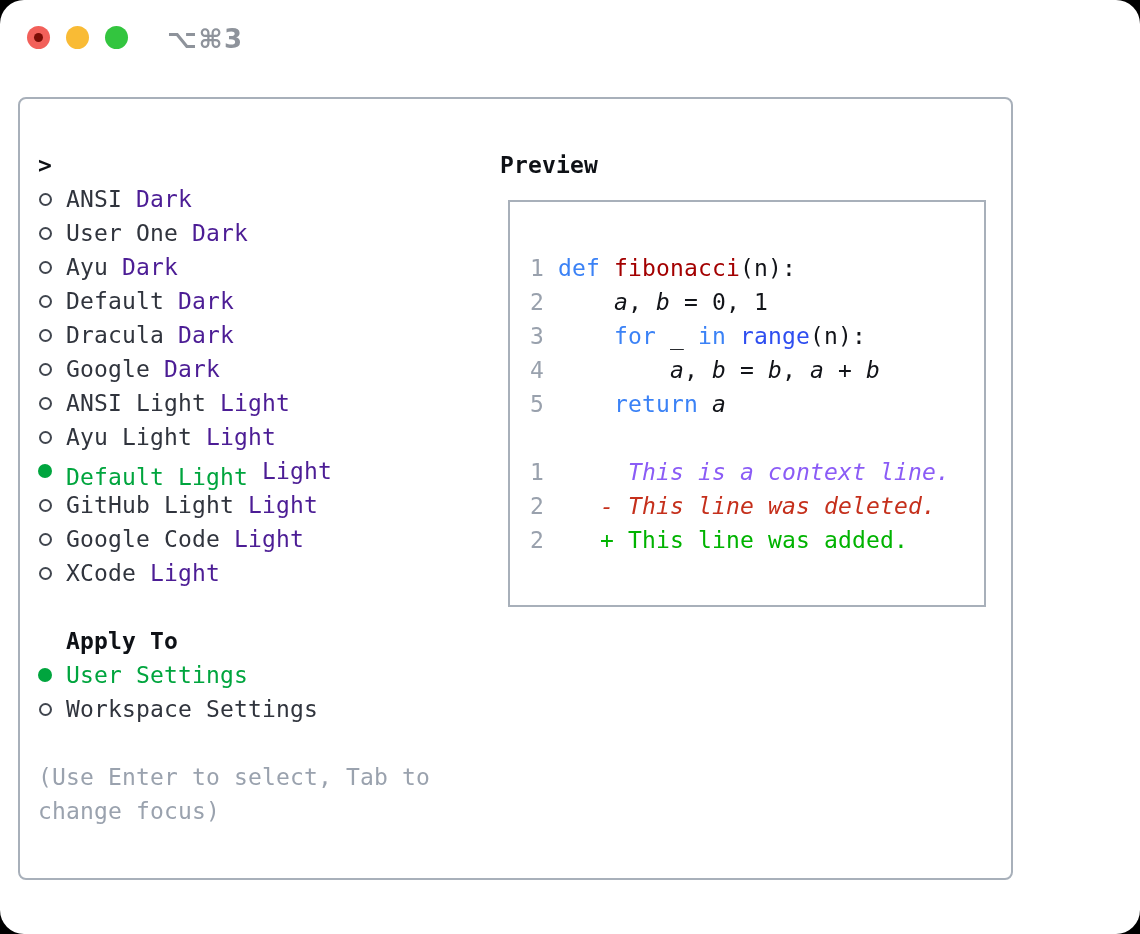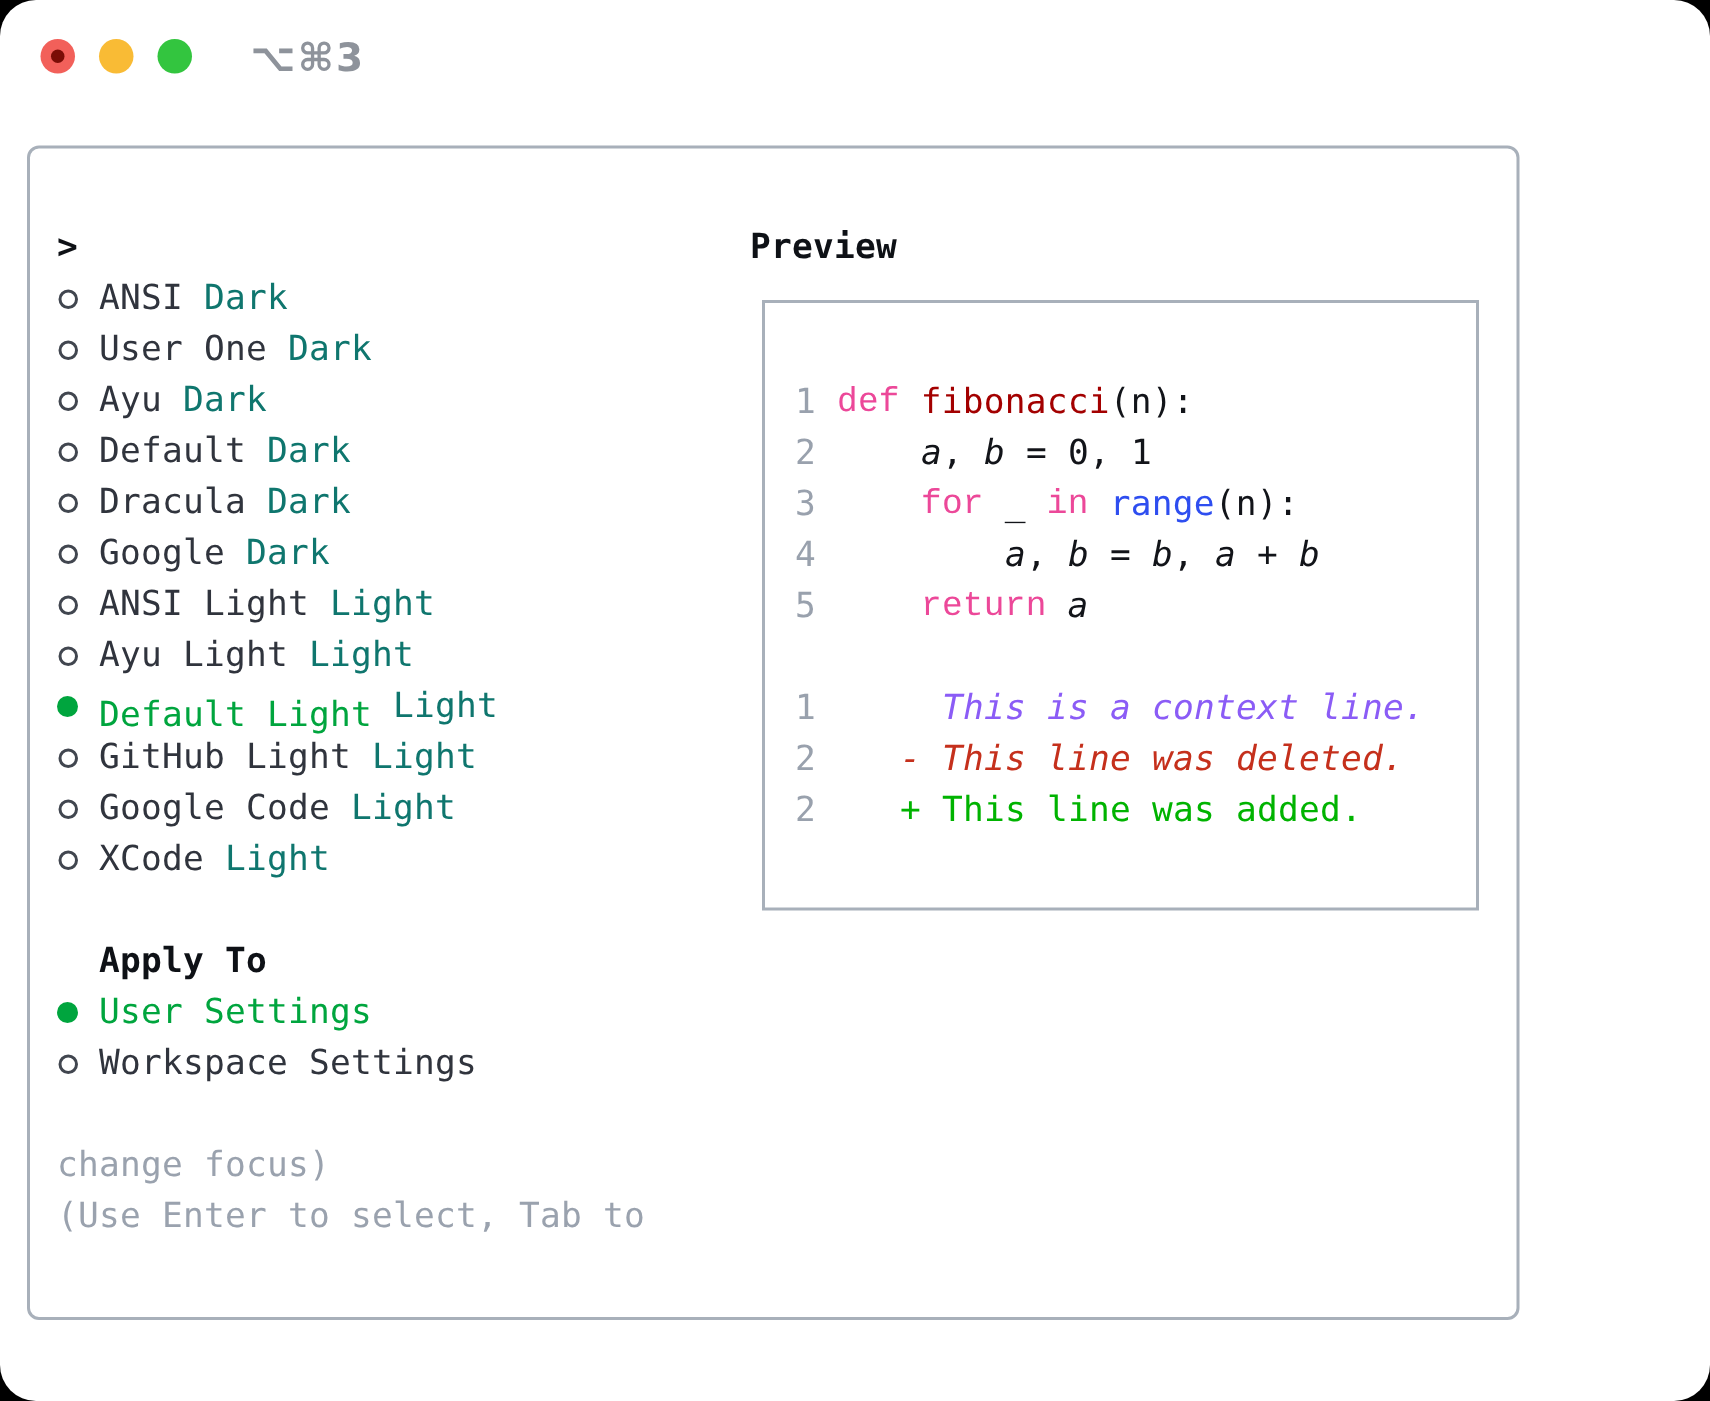--- a/index.html
+++ b/index.html
@@ -34,35 +34,35 @@
   .cell{display:inline-flex;align-items:center;width:28px;flex:0 0 28px;}
   .h{font-weight:700;color:#0e1116;}
   .prompt{font-weight:700;color:#0e1116;}
   .radio{
     width:13px;height:13px;border:2px solid #41464f;border-radius:50%;
     box-sizing:border-box;margin-left:1px;
   }
   .radio.sel{width:14px;height:14px;border:none;background:var(--green,#00a53e);margin-left:0;}
   .tname.sel{color:var(--green,#00a53e);margin-top:12px;}
   .aname.sel{color:var(--green,#00a53e);}
-  .tvar{color:#0f766e;margin-left:14px;}
+  .tvar{color:#4c1d95;margin-left:14px;}
   .hint{color:#9aa2ae;}
   
   .preview-title{position:absolute;left:480px;top:49px;justify-content:flex-end;}
   .preview-box{
     position:absolute;left:488px;top:101px;width:478px;height:407px;
     border:2px solid #a8b0ba;box-sizing:border-box;
     padding:49px 0 0 20px;overflow:hidden;
   }
   .pline{
     display:flex;align-items:center;height:34px;
     font-size:23px;letter-spacing:.15px;white-space:pre;
   }
   .num{color:#99a1ad;}
-  .kw{color:#ec4899;font-family:Liberation Mono, monospace;}
+  .kw{color:#3b82f6;}
   .fn{color:#a30000;}
   .builtin{color:#2e4ef0;}
   .plain{color:#121419;}
   .var{color:#121419;font-style:italic;}
   .ctx{color:#8b5cf6;font-style:italic;}
   .del{color:var(--del,#c5301c);font-style:italic;}
   .add{color:var(--add,#00b300);text-align:center;}
 </style>
 </head>
 <body>
@@ -105,22 +105,22 @@
         <span class="h">Apply To</span>
       </div>
 
       <div id="apply-items">
           <div class="row"><span class="cell"><span class="radio sel"></span></span><span class="aname sel">User Settings</span></div>
           <div class="row"><span class="cell"><span class="radio"></span></span><span class="aname">Workspace Settings</span></div>
         </div>
 
       <div class="row blank"></div>
 
+      <div class="row hint">(Use Enter to select, Tab to</div>
       <div class="row hint">change focus)</div>
-      <div class="row hint">(Use Enter to select, Tab to</div>
     </div>
 
     <div class="row preview-title">
       <span class="h">Preview</span>
     </div>
 
     <div class="preview-box">
       <div id="preview-lines">
           <div class="pline"><span class="num">1 </span><span class="kw">def</span><span class="plain"> </span><span class="fn">fibonacci</span><span class="plain">(n):</span></div>
           <div class="pline"><span class="num">2 </span><span class="plain">    </span><span class="var">a</span><span class="plain">, </span><span class="var">b</span><span class="plain"> = 0, 1</span></div>

